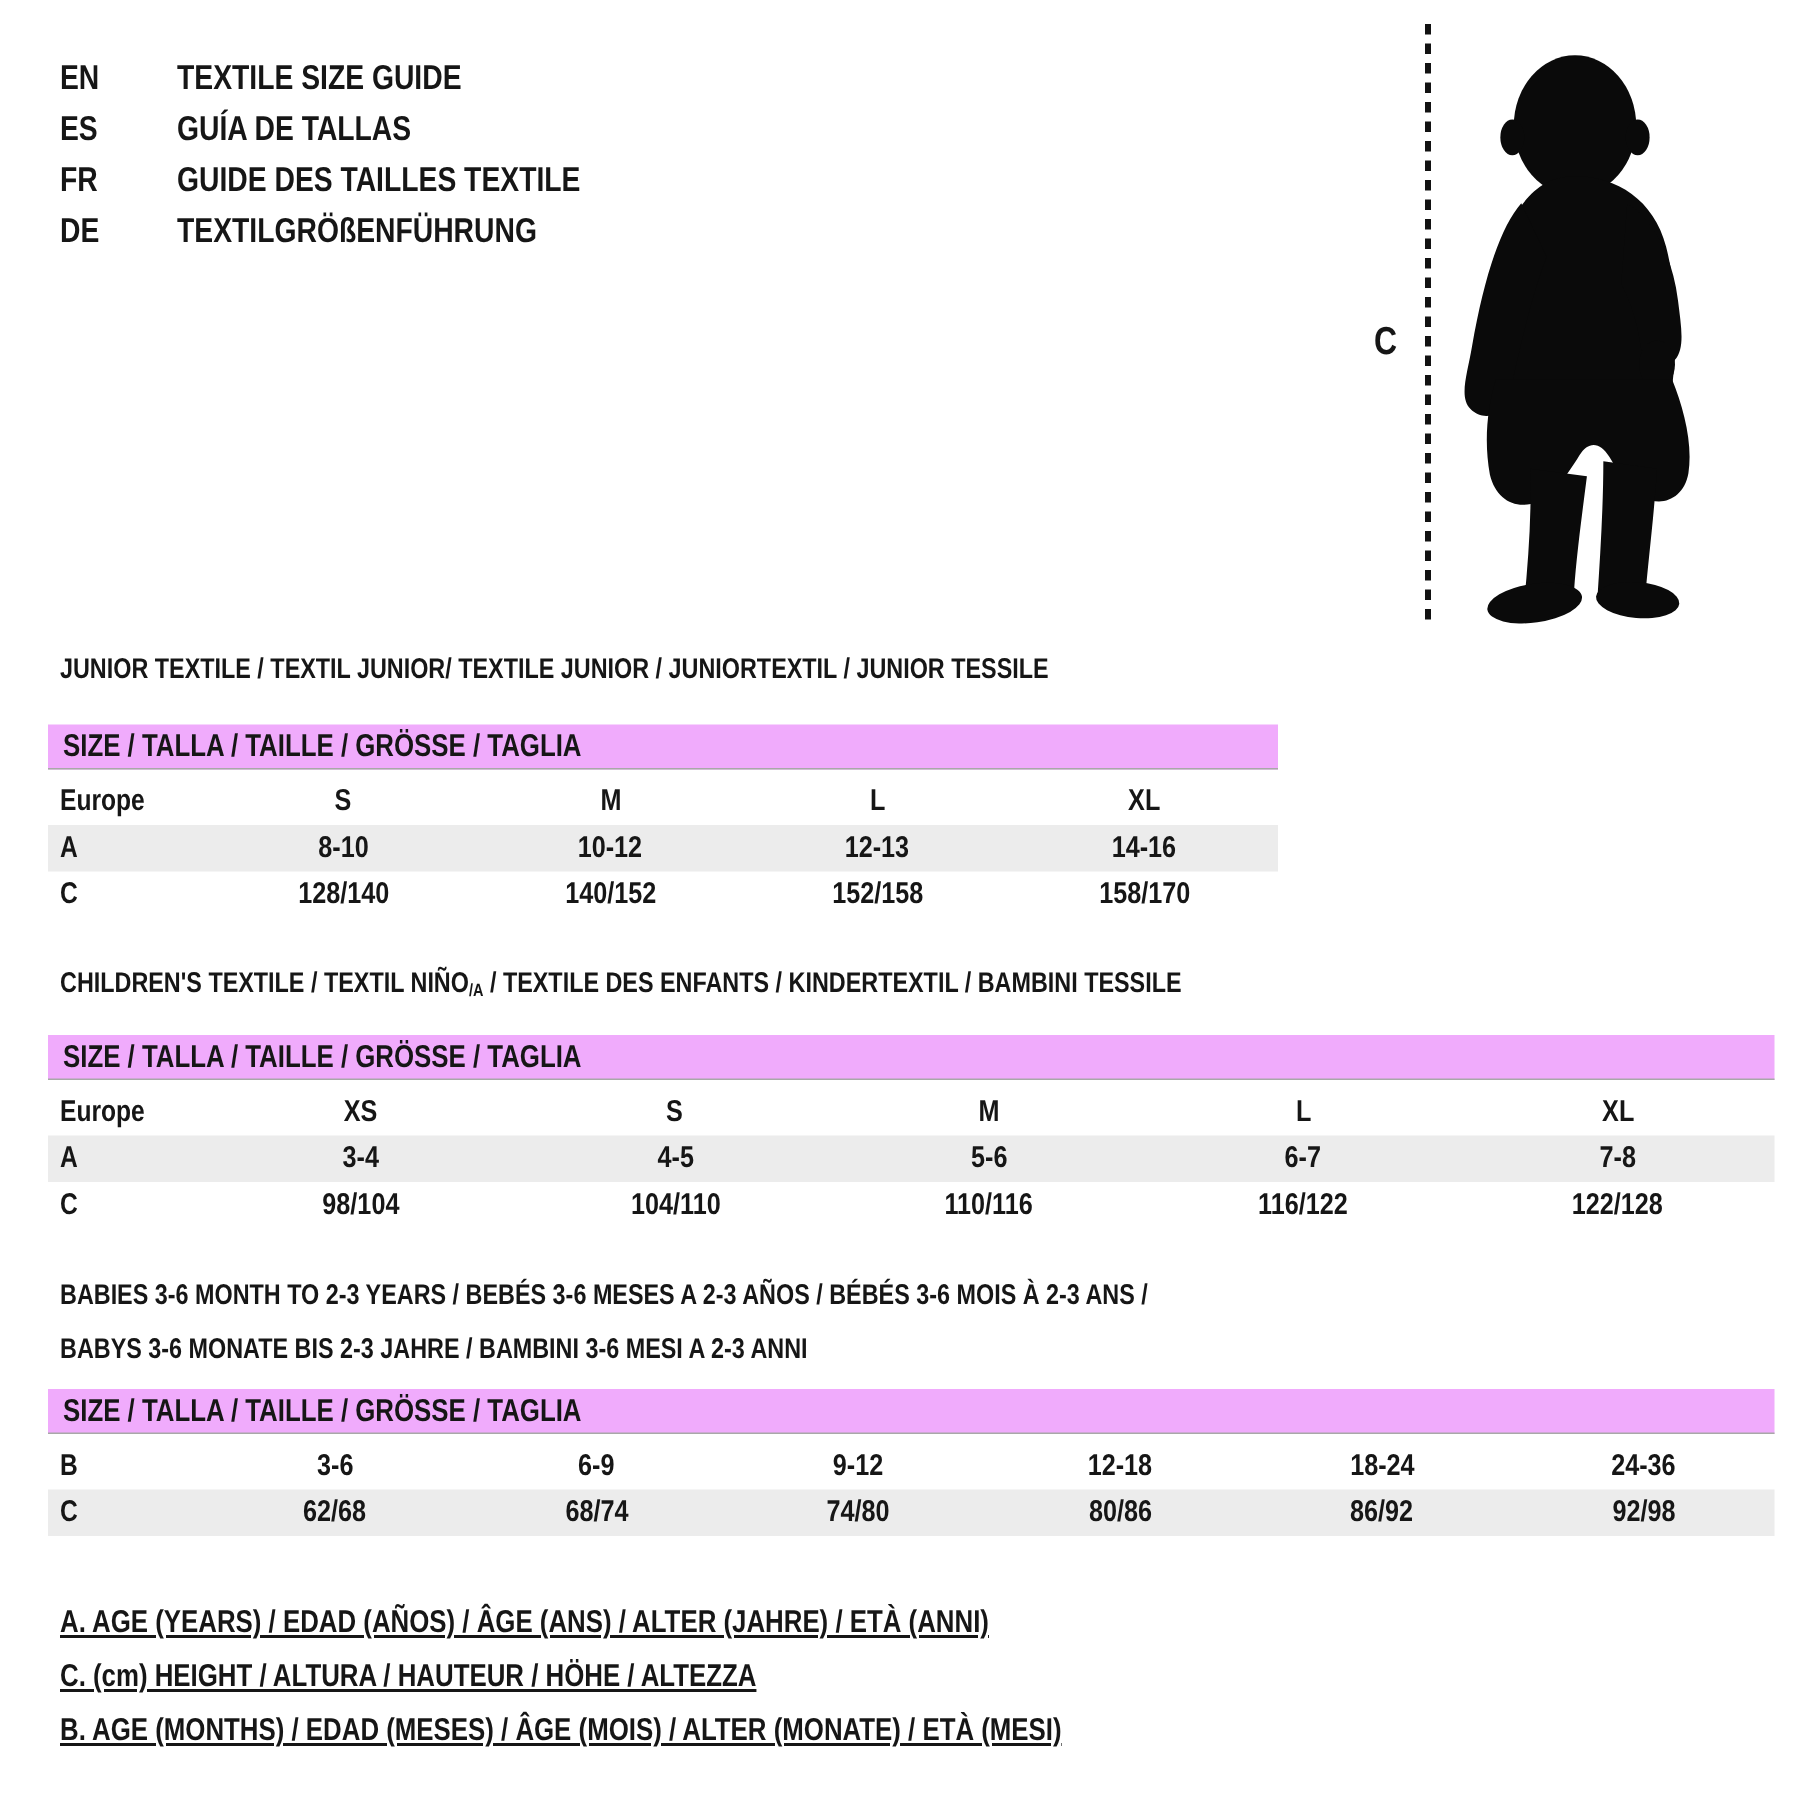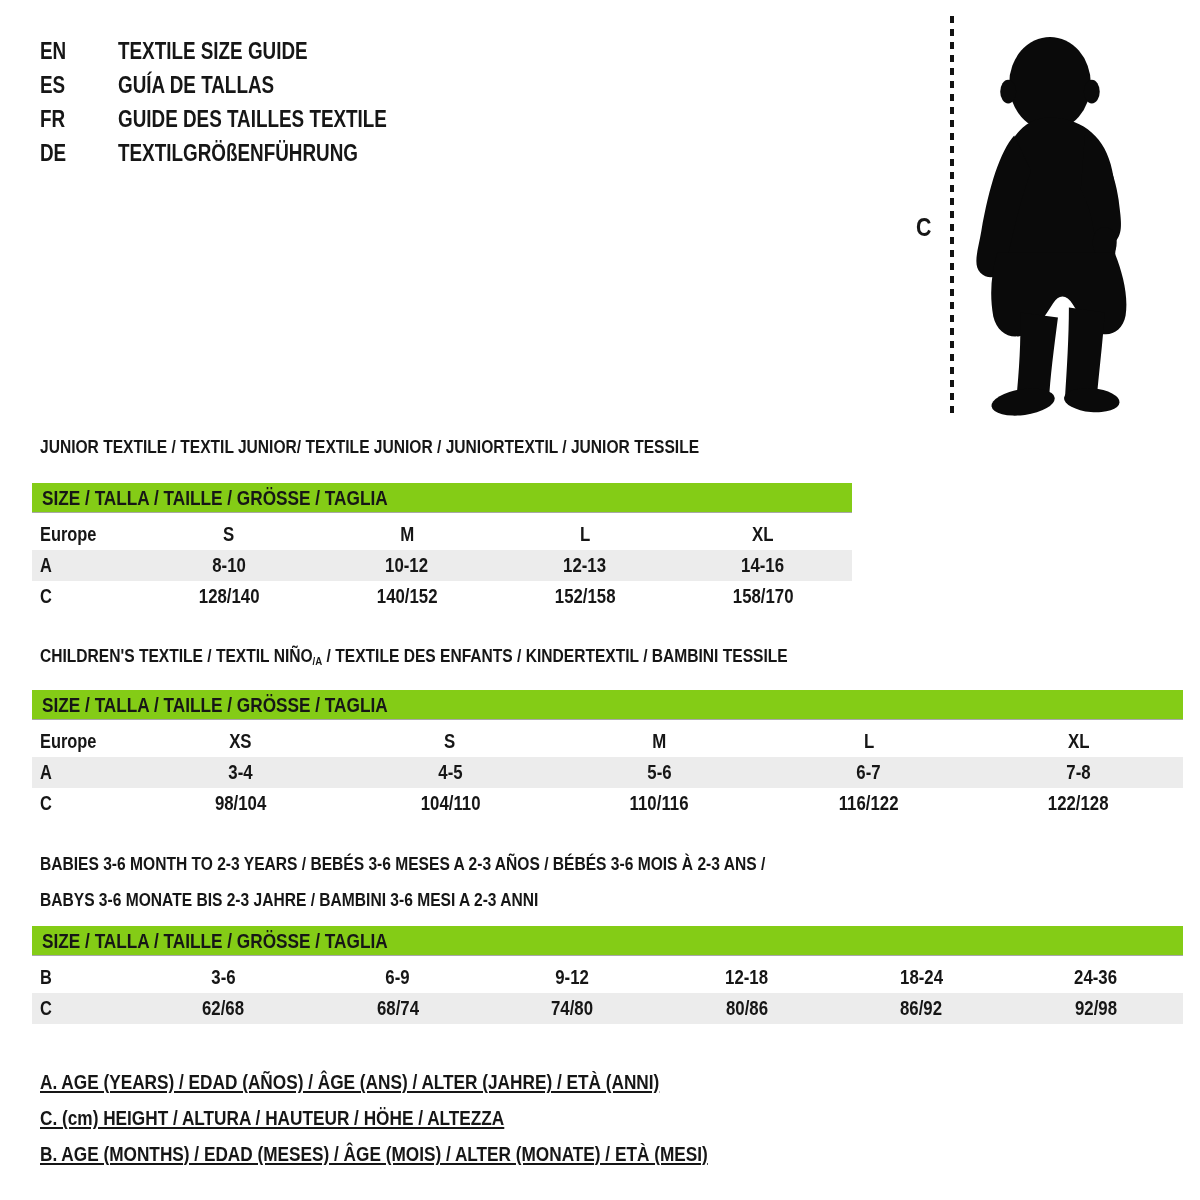--- a/index.html
+++ b/index.html
@@ -24,21 +24,21 @@
   .measure-label{position:absolute;left:16px;top:212px;font-size:26px;}
   .silhouette{position:absolute;left:62px;top:20px;}
 
   
   .section-title{position:absolute;left:40px;font-size:19px;}
   .title-sub{font-size:0.62em;vertical-align:-0.25em;}
   .babies-title{line-height:36px;}
 
   
   .size-table{position:absolute;left:32px;}
-  .bar{height:30px;background:#84cc16;border-bottom:1px solid #a8a8a8;display:flex;align-items:center;padding-left:10px;font-size:21px;box-sizing:border-box;}
+  .bar{height:30px;background:#f0abfc;border-bottom:1px solid #a8a8a8;display:flex;align-items:center;padding-left:10px;font-size:21px;box-sizing:border-box;}
   .rows{margin-top:6px;}
   .trow{display:flex;height:31px;align-items:center;font-size:20px;justify-content:space-between;}
   .trow.shaded{background:#ececec;}
   .cell-label{padding-left:8px;text-align:left;}
   .jt .cell-label{width:100px;}
   .ct .cell-label,.bt .cell-label{width:96px;}
   .cell{flex:1;text-align:center;}
 
   
   .legend{position:absolute;left:40px;top:1070px;font-size:21px;}

